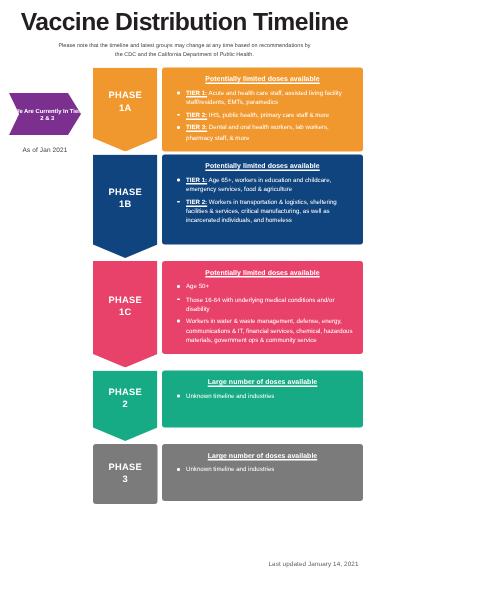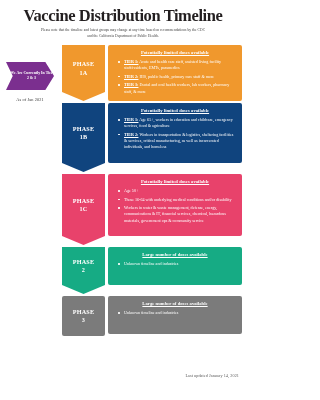--- a/index.html
+++ b/index.html
@@ -16,21 +16,20 @@
     position: relative;
   }
 
   .page {
     width: 246px;
     height: 384px;
     position: relative;
     background: #ffffff;
     box-sizing: border-box;
     padding: 0;
-    font-family: Liberation Serif, serif;
   }
 
   
   .header {
     padding: 7px 6px 2px 6px;
     text-align: center;
   }
   .title {
     font-size: 16.5px;
     font-weight: bold;

